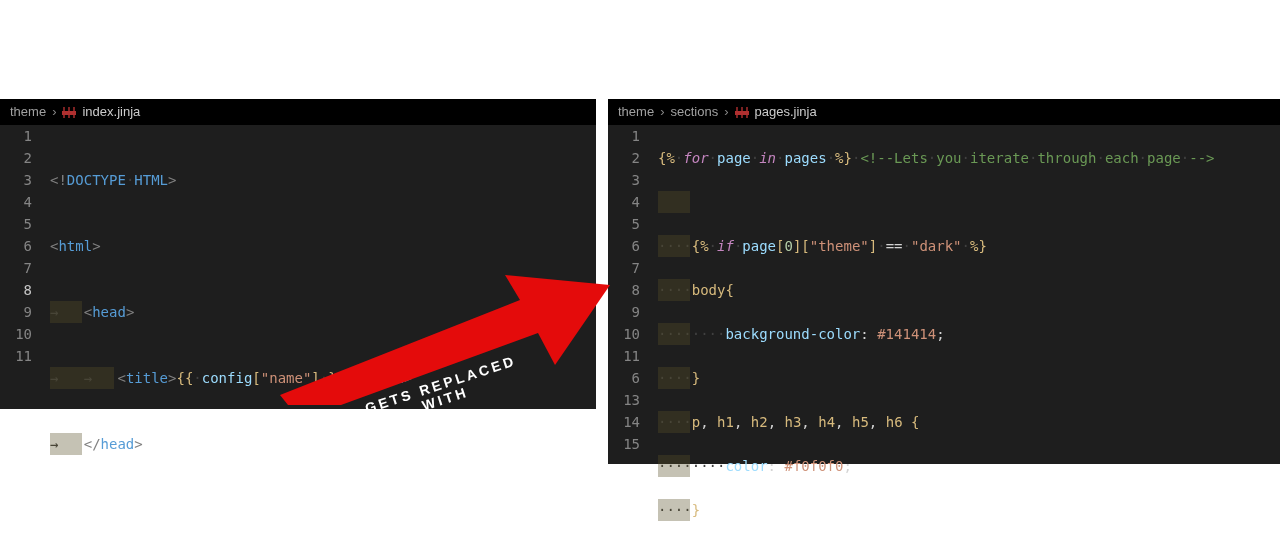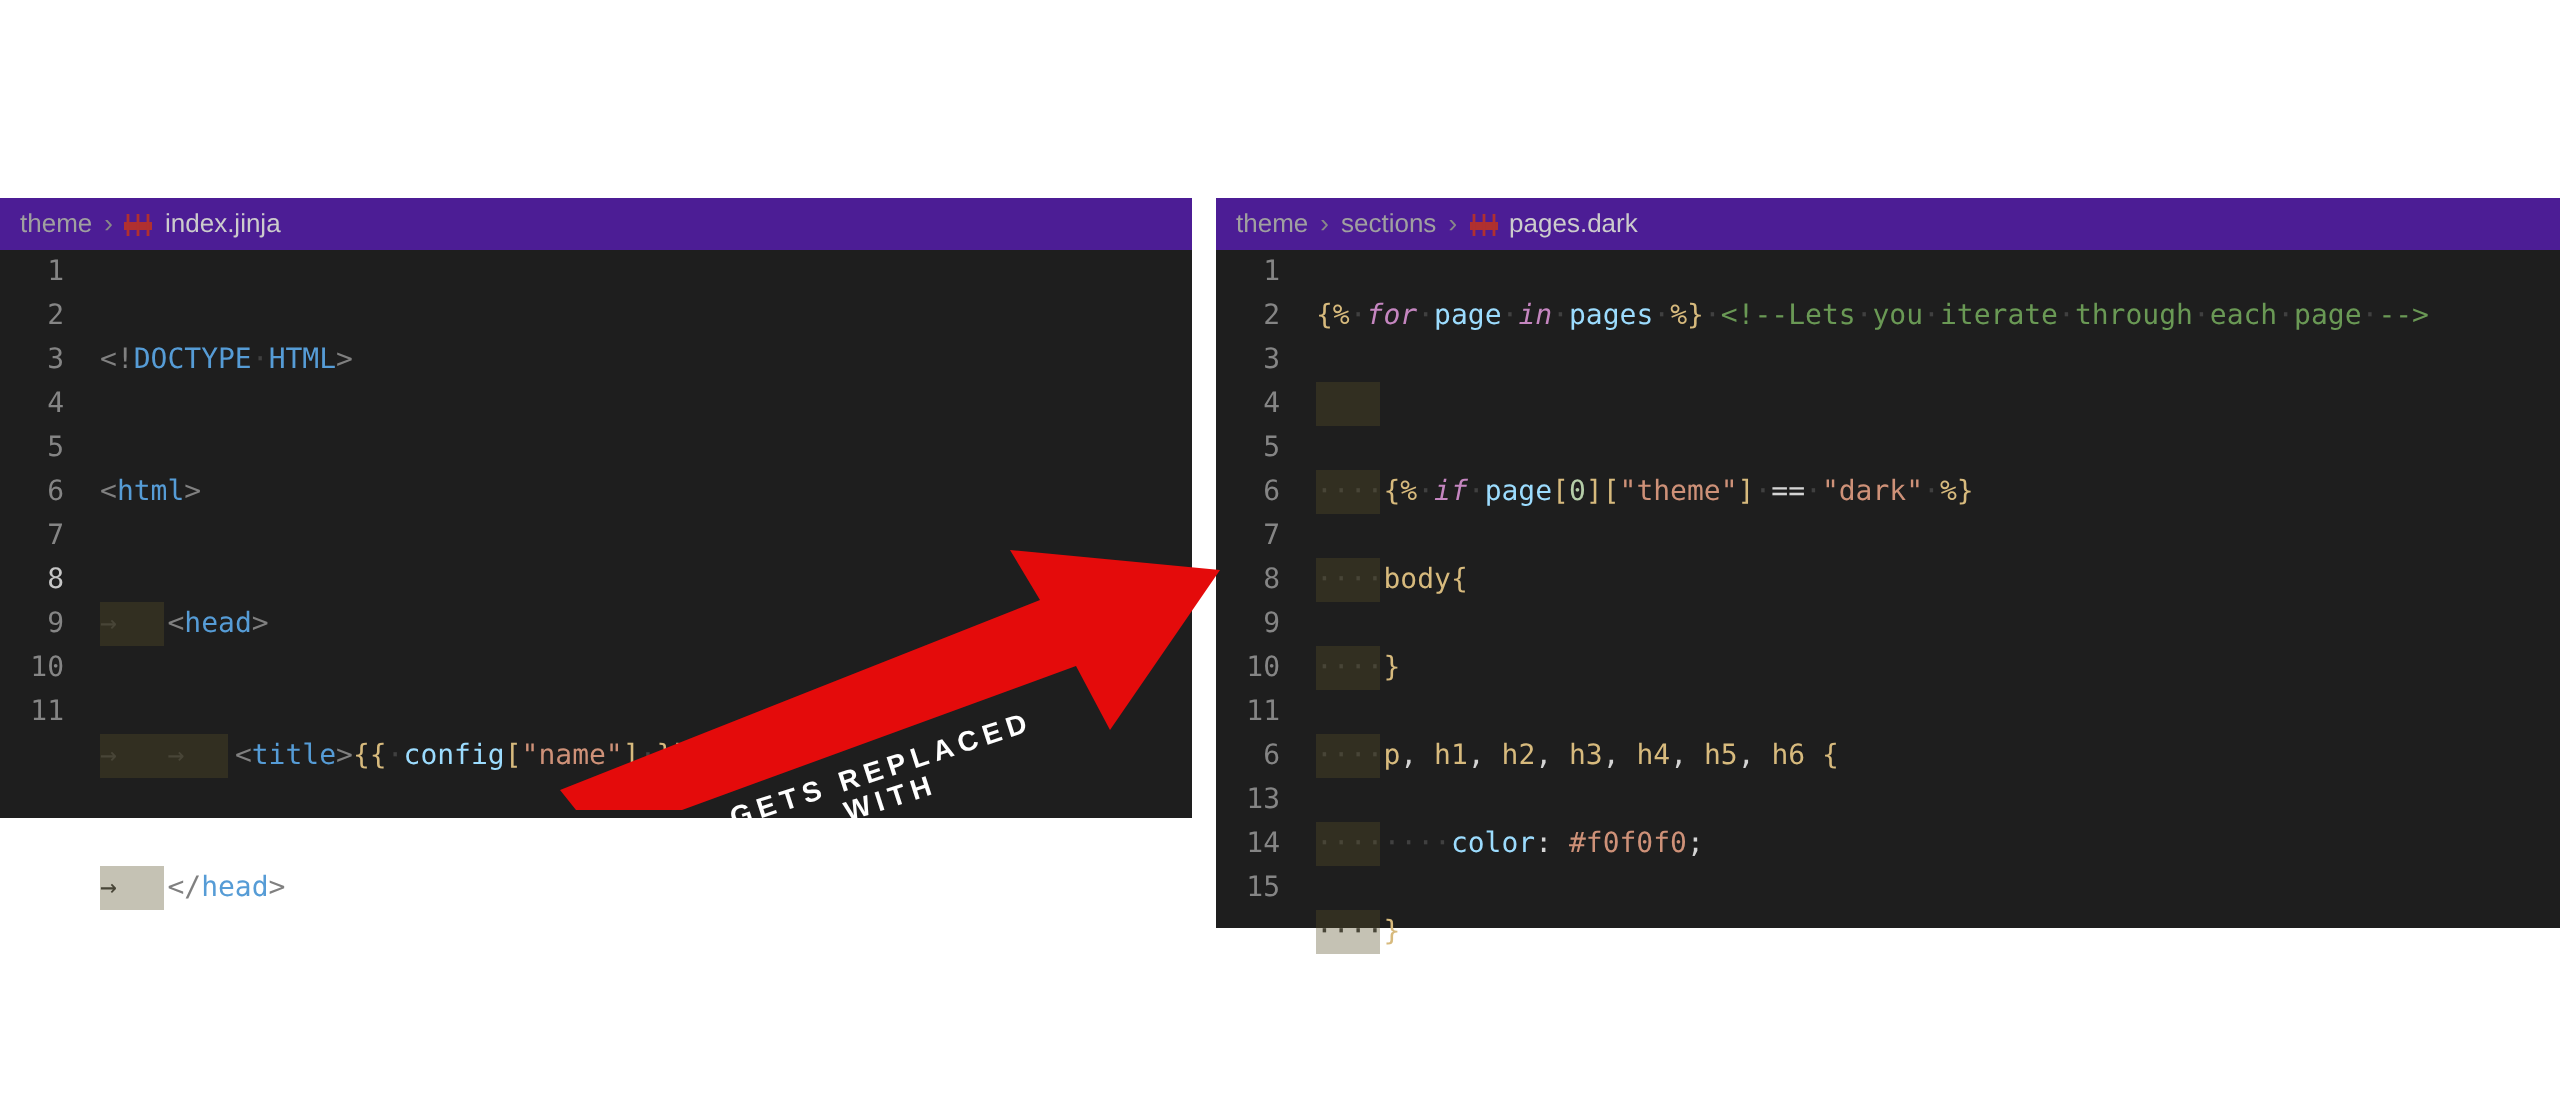--- a/index.html
+++ b/index.html
@@ -13,21 +13,21 @@
   }
   .editor-pane {
     position: absolute;
     background: #1e1e1e;
     color: #d4d4d4;
     font-size: 14px;
     line-height: 22px;
   }
   .breadcrumb {
     height: 26px;
-    background: #4c1d95;
+    background: #000000;
     color: #a0a0a0;
     font-size: 13px;
     display: flex;
     align-items: center;
     padding: 0 10px;
     font-family: -apple-system, 'Segoe UI', sans-serif;
   }
   .breadcrumb .sep {
     margin: 0 6px;
     color: #888;
@@ -147,21 +147,21 @@
     <span>theme</span>
     <span class="sep">›</span>
     <span>sections</span>
     <span class="sep">›</span>
     <span class="jinja-icon">
       <svg width="14" height="11" viewBox="0 0 14 11">
           <rect x="0" y="4" width="14" height="4" fill="#b03030"></rect>
           <path d="M2 0 L2 11 M7 0 L7 11 M12 0 L12 11" stroke="#b03030" stroke-width="1.4"></path>
         </svg>
     </span>
-    <span class="active-crumb">pages.dark</span>
+    <span class="active-crumb">pages.jinja</span>
   </div>
   <div class="code-area">
     <div class="gutter">
       <div>1</div>
       <div>2</div>
       <div>3</div>
       <div>4</div>
       <div>5</div>
       <div>6</div>
       <div>7</div>
@@ -172,20 +172,21 @@
       <div>6</div>
       <div>13</div>
       <div>14</div>
       <div>15</div>
     </div>
     <div class="code">
 <div class="code-line"><span class="tok-j1">{%</span><span class="ws-dot">·</span><span class="tok-kw2">for</span><span class="ws-dot">·</span><span class="tok-prop">page</span><span class="ws-dot">·</span><span class="tok-kw2">in</span><span class="ws-dot">·</span><span class="tok-prop">pages</span><span class="ws-dot">·</span><span class="tok-j1">%}</span><span class="ws-dot">·</span><span class="tok-comm">&lt;!--</span><span class="tok-comm">Lets</span><span class="ws-dot">·</span><span class="tok-comm">you</span><span class="ws-dot">·</span><span class="tok-comm">iterate</span><span class="ws-dot">·</span><span class="tok-comm">through</span><span class="ws-dot">·</span><span class="tok-comm">each</span><span class="ws-dot">·</span><span class="tok-comm">page</span><span class="ws-dot">·</span><span class="tok-comm">--&gt;</span></div>
 <div class="code-line"><div class="indent-area" style="left:0;width:32px;"></div></div>
 <div class="code-line"><div class="indent-area" style="left:0;width:32px;"></div><span class="ws-dot">····</span><span class="tok-j1">{%</span><span class="ws-dot">·</span><span class="tok-kw2">if</span><span class="ws-dot">·</span><span class="tok-prop">page</span><span class="tok-delim">[</span><span class="tok-num">0</span><span class="tok-delim">][</span><span class="tok-str">"theme"</span><span class="tok-delim">]</span><span class="ws-dot">·</span><span class="tok-op">==</span><span class="ws-dot">·</span><span class="tok-str">"dark"</span><span class="ws-dot">·</span><span class="tok-j1">%}</span></div>
 <div class="code-line"><div class="indent-area" style="left:0;width:32px;"></div><span class="ws-dot">····</span><span class="tok-j1">body</span><span class="tok-delim">{</span></div>
+<div class="code-line"><div class="indent-area" style="left:0;width:32px;"></div><span class="ws-dot">········</span><span class="tok-prop">background-color</span><span class="tok-plain">:</span><span> </span><span class="tok-str">#141414</span><span class="tok-plain">;</span></div>
 <div class="code-line"><div class="indent-area" style="left:0;width:32px;"></div><span class="ws-dot">····</span><span class="tok-delim">}</span></div>
 <div class="code-line"><div class="indent-area" style="left:0;width:32px;"></div><span class="ws-dot">····</span><span class="tok-j1">p</span><span class="tok-plain">,</span><span> </span><span class="tok-j1">h1</span><span class="tok-plain">,</span><span> </span><span class="tok-j1">h2</span><span class="tok-plain">,</span><span> </span><span class="tok-j1">h3</span><span class="tok-plain">,</span><span> </span><span class="tok-j1">h4</span><span class="tok-plain">,</span><span> </span><span class="tok-j1">h5</span><span class="tok-plain">,</span><span> </span><span class="tok-j1">h6</span><span> </span><span class="tok-delim">{</span></div>
 <div class="code-line"><div class="indent-area" style="left:0;width:32px;"></div><span class="ws-dot">········</span><span class="tok-prop">color</span><span class="tok-plain">:</span><span> </span><span class="tok-str">#f0f0f0</span><span class="tok-plain">;</span></div>
 <div class="code-line"><div class="indent-area" style="left:0;width:32px;"></div><span class="ws-dot">····</span><span class="tok-delim">}</span></div>
 
 
 
 
 
     </div>

